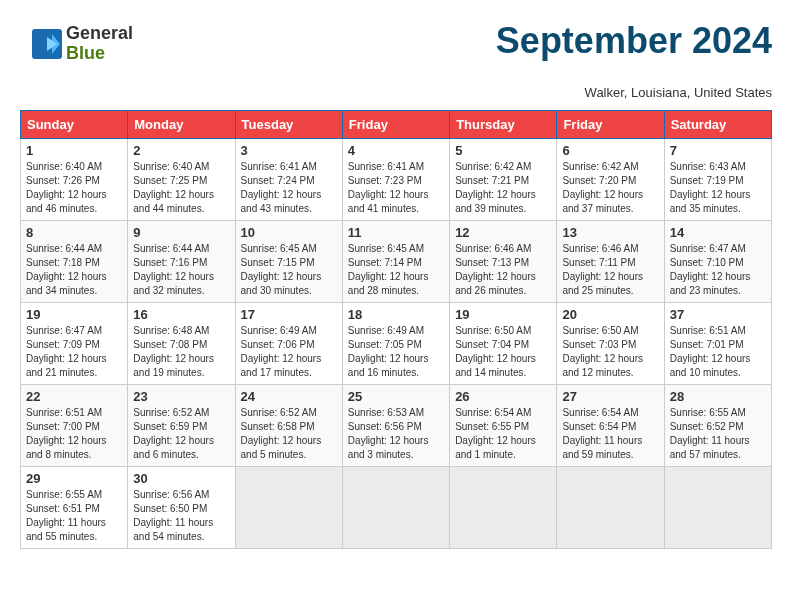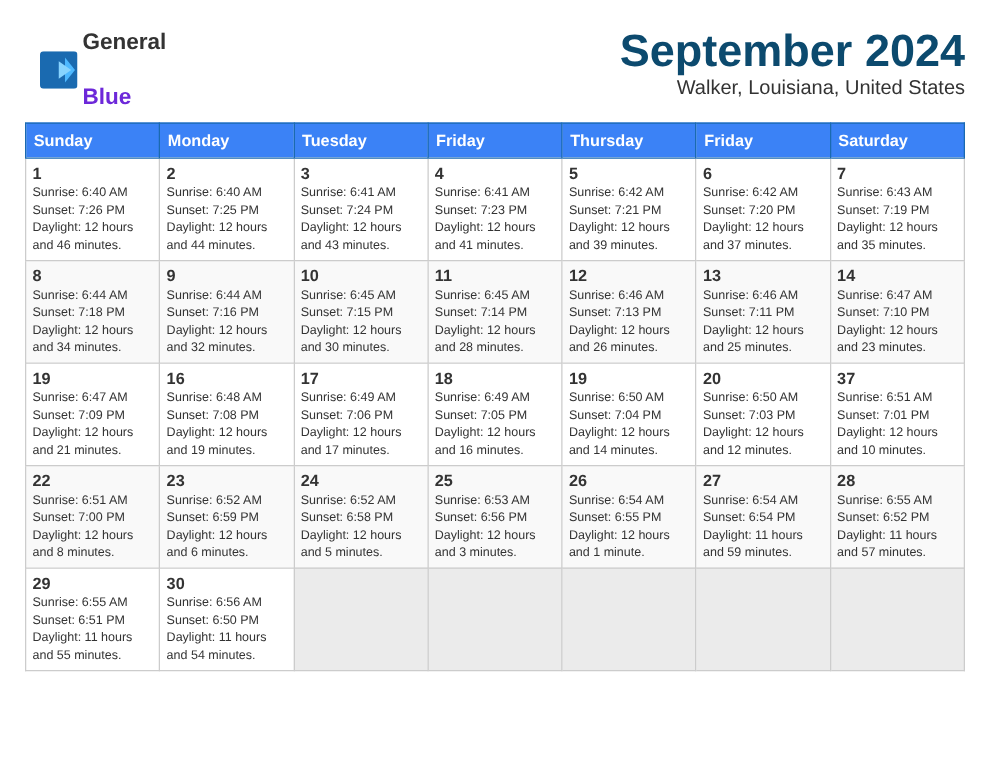--- a/index.html
+++ b/index.html
@@ -35,30 +35,31 @@
     }
     .title-area {
       text-align: right;
     }
     .month-title {
       font-size: 36px;
       font-weight: bold;
       color: #0c4a6e;
     }
     .location-title {
-      font-size: 16px;
+      font-size: 13px;
       color: #333;
+      margin-top: 23px;
     }
     table {
       width: 100%;
       border-collapse: collapse;
       table-layout: fixed;
     }
     th {
-      background: #3b82f6;
+      background: #ef4444;
       color: #fff;
       text-align: left;
       padding: 6px 6px;
       font-size: 13px;
       font-weight: bold;
       border: 1px solid #1a6ab0;
     }
     td {
       border: 1px solid #ccc;
       vertical-align: top;
@@ -95,21 +96,21 @@
 
 <div class="header-area">
   <div class="logo">
     <svg class="logo-icon" viewBox="0 0 30 30" xmlns="http://www.w3.org/2000/svg">
       <rect x="0" y="0" width="30" height="30" rx="3" fill="#1a6ab0"></rect>
       <polygon points="20,5 28,15 20,25" fill="#4db8ff"></polygon>
       <polygon points="15,8 25,15 15,22" fill="#87d4ff"></polygon>
     </svg>
     <div class="logo-text">
       <div>General</div>
-      <div style="color:#6d28d9;margin-top:24px;">Blue</div>
+      <div style="color:#4d7c0f;">Blue</div>
     </div>
   </div>
   <div class="title-area">
     <div class="month-title">September 2024</div>
     <div class="location-title">Walker, Louisiana, United States</div>
   </div>
 </div>
 
 <table>
   <thead>

